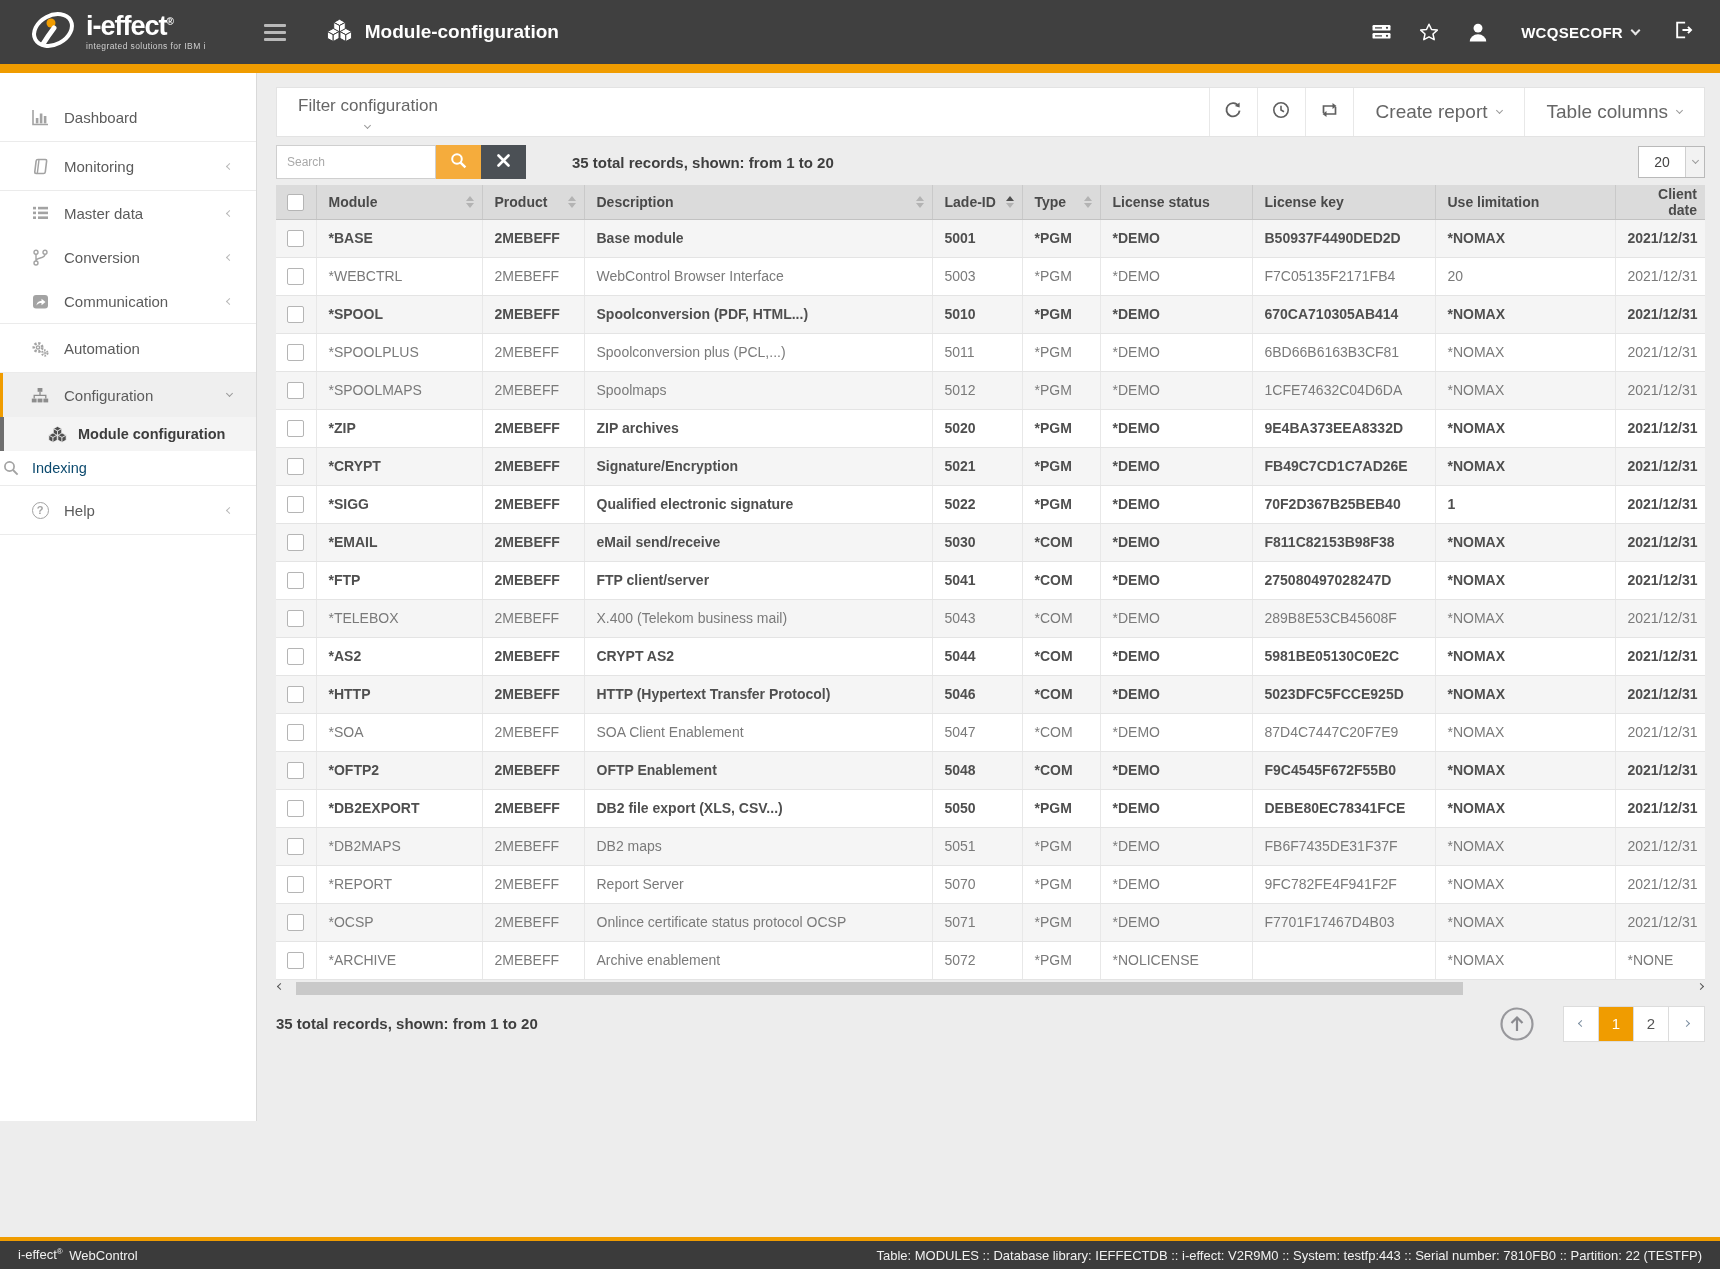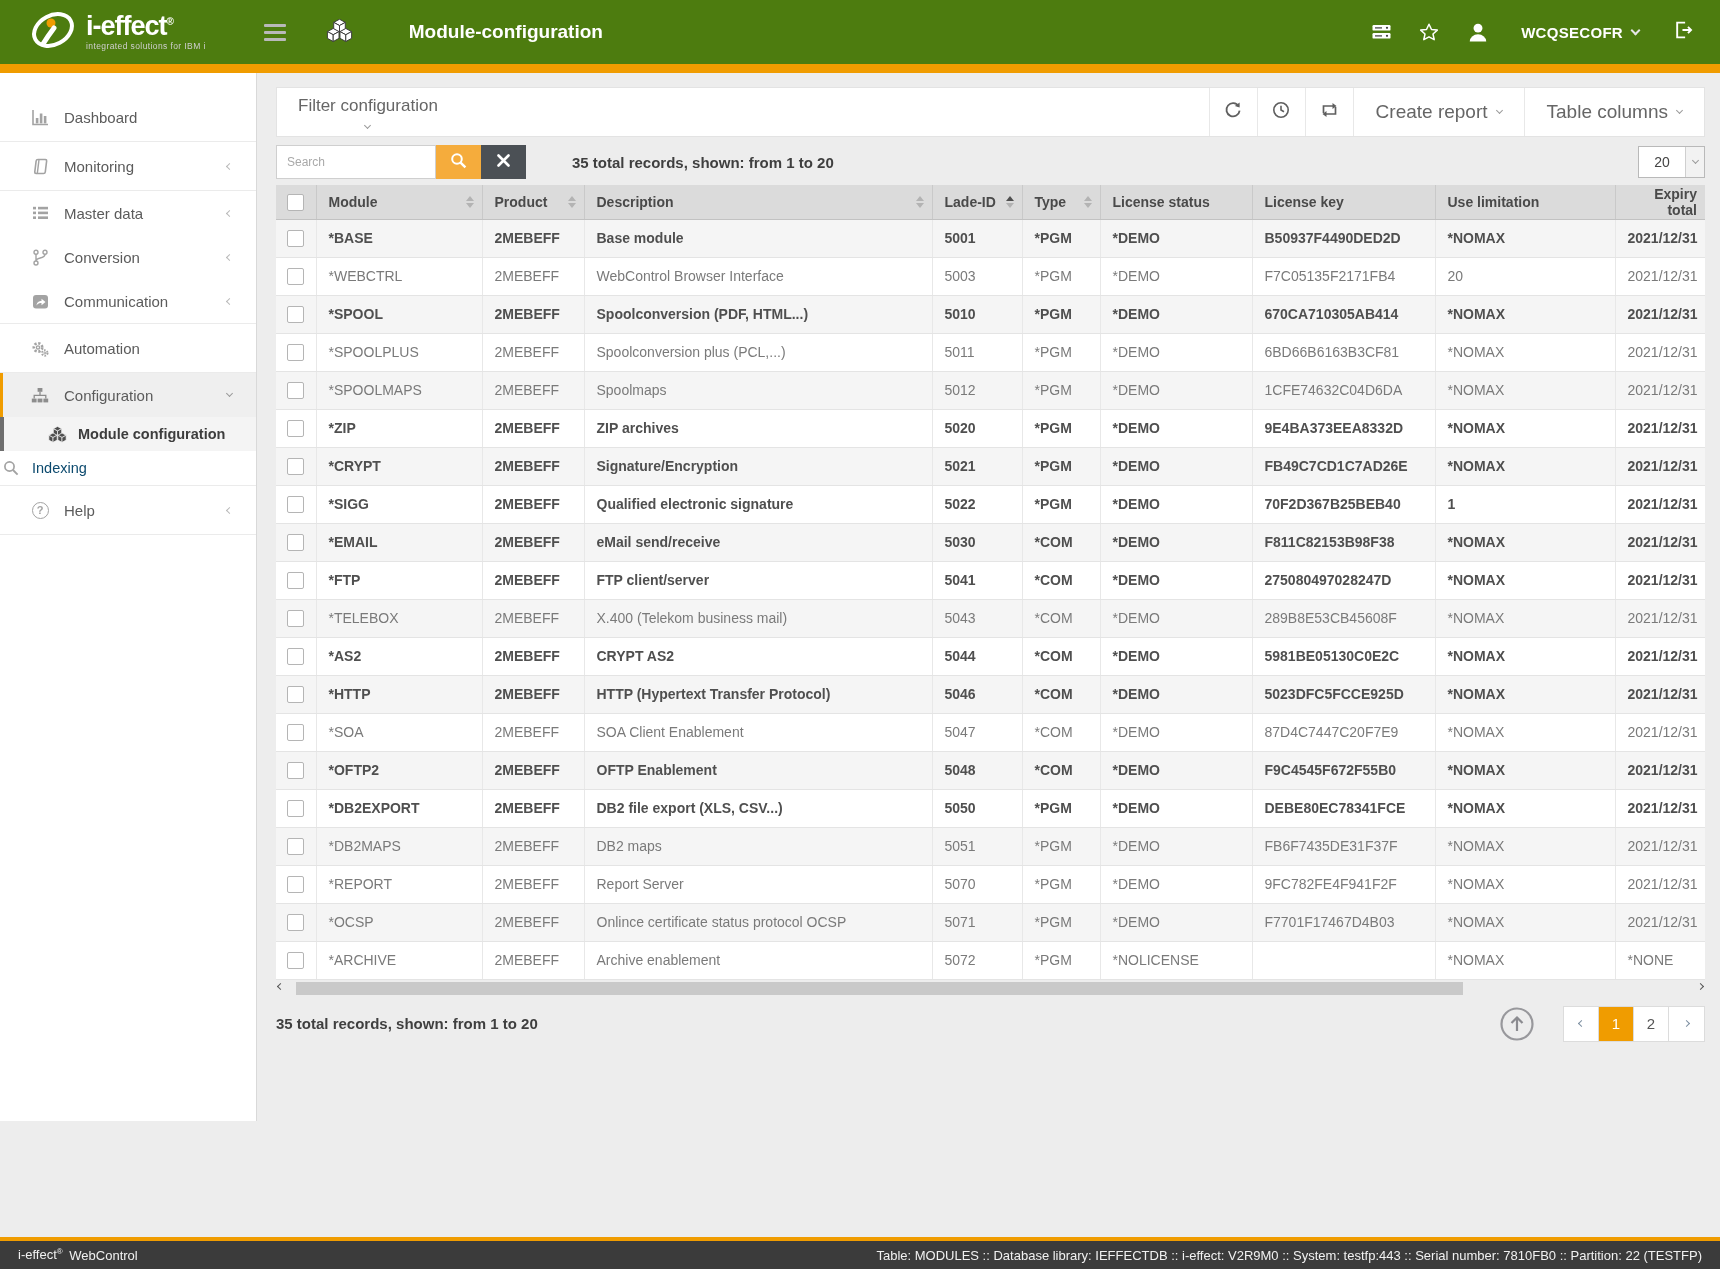--- a/index.html
+++ b/index.html
@@ -1,31 +1,31 @@
 <!DOCTYPE html>
 <html><head>
 <meta charset="utf-8">
 <style>
   * { box-sizing: border-box; }
   html, body { margin:0; padding:0; width:1720px; height:1269px; overflow:hidden;
     font-family:"Liberation Sans","DejaVu Sans",sans-serif; background:#ededed; }
   .page { position:relative; width:1720px; height:1269px; }
 
   
-  .topbar { height:64px; background:#4d7c0f; display:flex; align-items:center; }
+  .topbar { height:64px; background:#404040; display:flex; align-items:center; }
   .logo { display:flex; align-items:center; margin-left:30px; }
   .logo-mark { margin-right:10px; }
   .logo-text { color:#fff; line-height:1; }
   .brand-line { font-size:27px; font-weight:bold; letter-spacing:-1px; }
   .brand-line sup { font-size:10px; }
   .tagline { font-size:8.5px; color:#cfcfcf; letter-spacing:.4px; margin-top:2px; }
   .hamburger { margin-left:58px; display:flex; flex-direction:column; gap:4px; cursor:pointer; }
   .hamburger i { width:22px; height:3px; background:#b9b9b9; border-radius:1px; }
   .page-head { display:flex; align-items:center; margin-left:40px; gap:12px; }
-  .page-title { color:#fff; font-size:19px; font-weight:bold;margin-left:44px; }
+  .page-title { color:#fff; font-size:19px; font-weight:bold; }
   .top-right { margin-left:auto; display:flex; align-items:center; margin-right:27px; }
   .top-icon-btn { padding:8px 14px; cursor:pointer; display:flex; align-items:center; }
   .username { color:#fff; font-weight:bold; font-size:15px; margin-left:18px; letter-spacing:.3px; }
   .user-chev { margin-left:9px; margin-top:-3px; }
   .logout { margin-left:34px; }
 
   .accentbar { height:9px; background:#f09c00; }
 
   
   .main { display:flex; height:1164px; }
@@ -474,21 +474,21 @@
                   <span>License key</span>
                 </span>
               </th>
             <th>
                 <span class="th-inner">
                   <span>Use limitation</span>
                 </span>
               </th>
             <th>
                 <span class="th-inner">
-                  <span>Expiry total</span>
+                  <span>Client date</span>
                 </span>
               </th>
           </tr>
         </thead>
         <tbody>
             <tr class="row-bold">
               <td class="col-check"><input type="checkbox" style=""></td>
               <td>*BASE</td>
               <td>2MEBEFF</td>
               <td>Base module</td>

